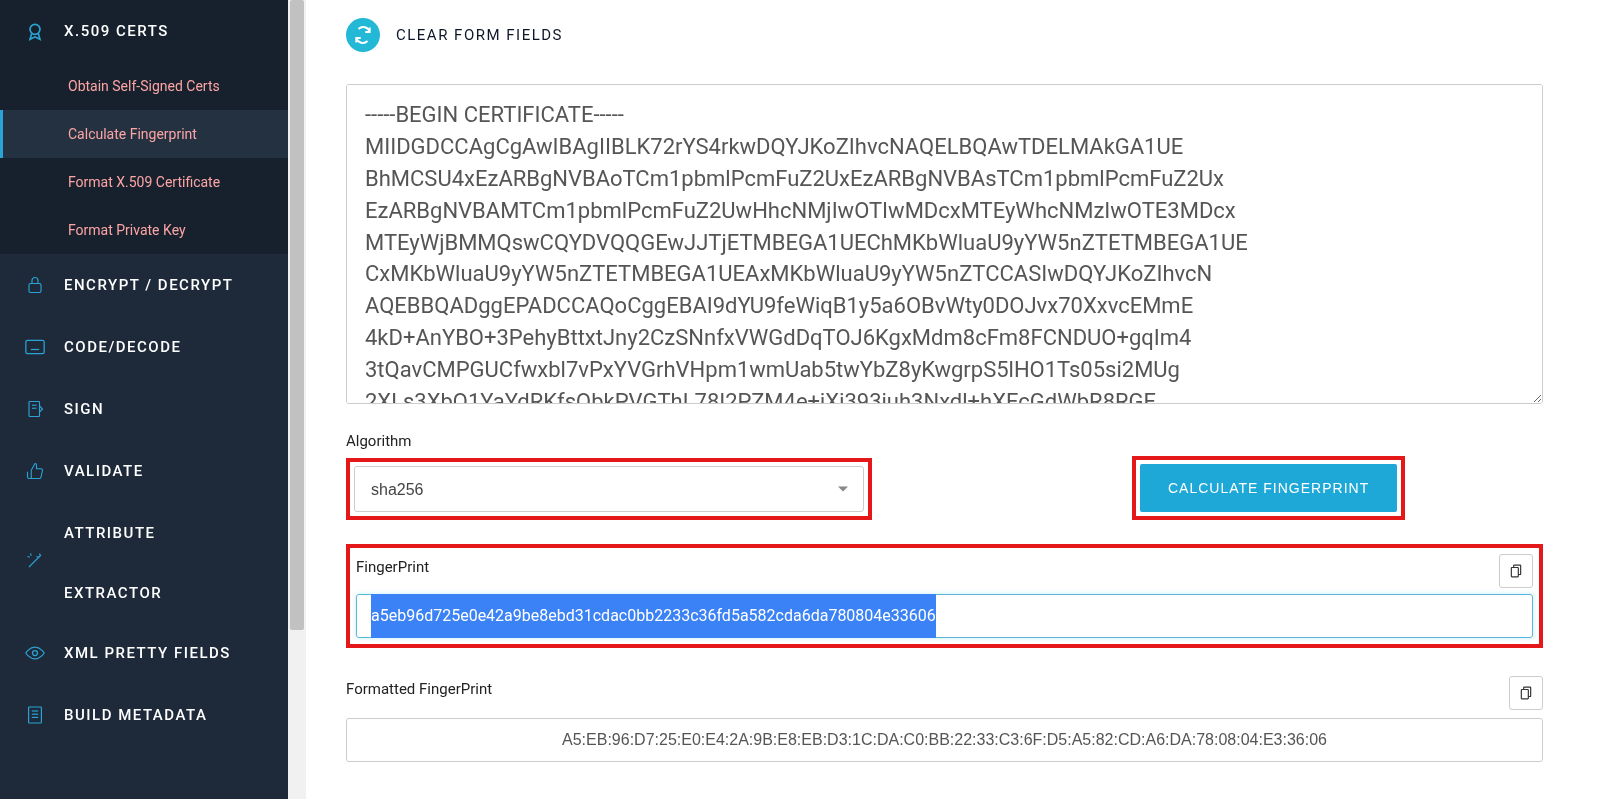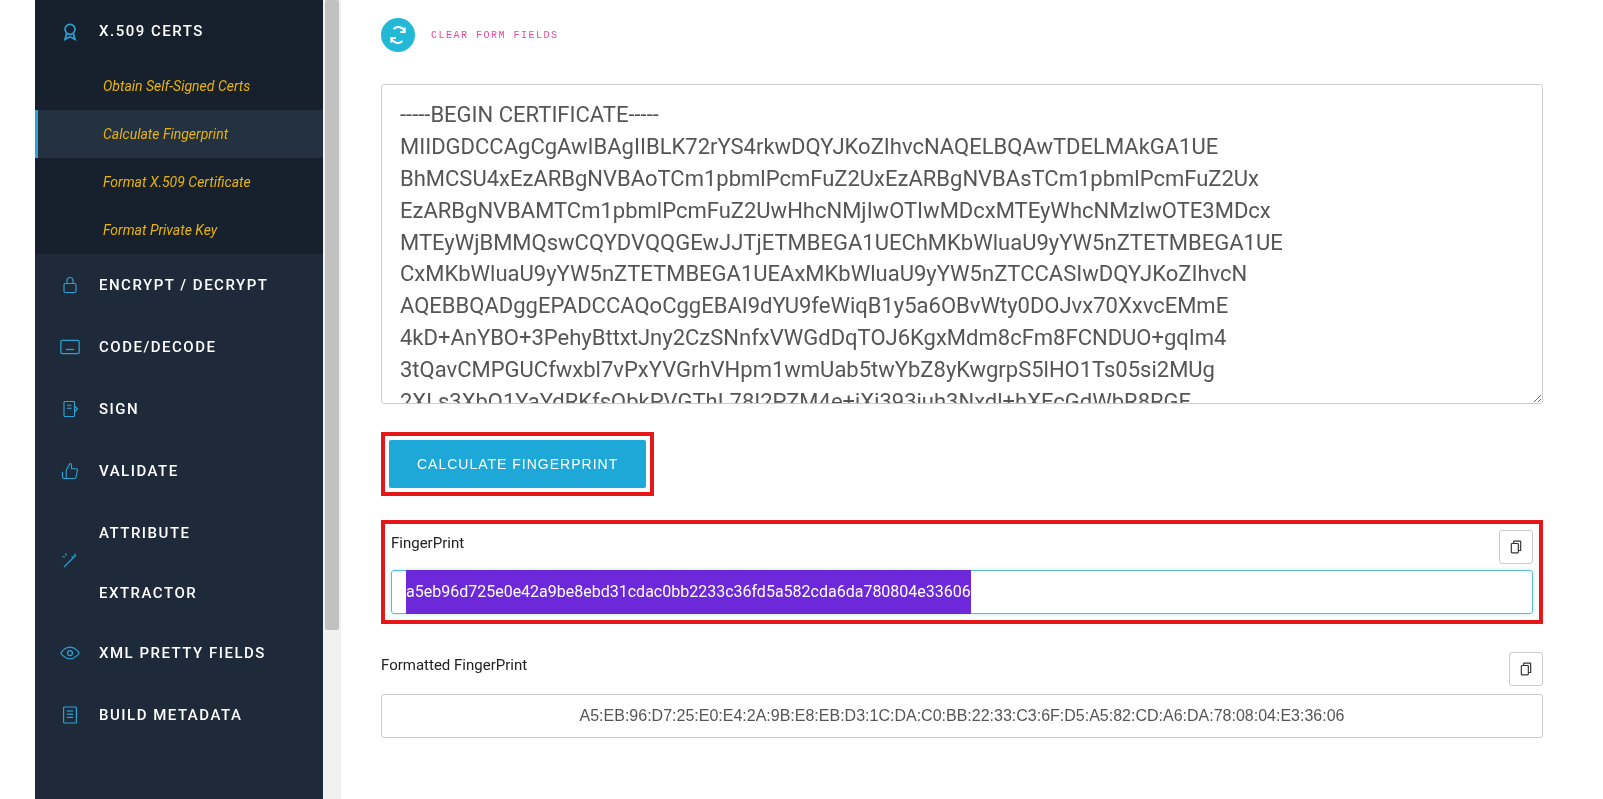--- a/index.html
+++ b/index.html
@@ -11,21 +11,20 @@
       overflow: hidden;
       background: #fff;
     }
     .sidebar {
       width: 288px;
       background: #1e2a3a;
       color: #fff;
       overflow-y: auto;
       flex-shrink: 0;
       position: relative;
-      margin-left: 35px;
     }
     .sidebar-section {
       display: flex;
       align-items: center;
       padding: 20px 24px;
       color: #fff;
       font-size: 15px;
       font-weight: 500;
       letter-spacing: 1.5px;
       cursor: pointer;
@@ -40,24 +39,23 @@
       display: flex;
       align-items: center;
       justify-content: center;
       color: #2ba3d4;
     }
     .sidebar-subitems {
       background: #17212d;
     }
     .sidebar-subitem {
       padding: 16px 24px 16px 68px;
-      color: #eab308;
+      color: #fca5a5;
       font-size: 14px;
       cursor: pointer;
-      font-style: italic;
     }
     .sidebar-subitem.active {
       background: #233140;
       position: relative;
     }
     .sidebar-subitem.active::before {
       content: '';
       position: absolute;
       left: 0;
       top: 0;
@@ -82,24 +80,23 @@
       height: 34px;
       border-radius: 50%;
       background: #22b8d6;
       display: flex;
       align-items: center;
       justify-content: center;
       margin-right: 16px;
       color: #fff;
     }
     .clear-text {
-      font-size: 10px;
+      font-size: 15px;
       letter-spacing: 1.5px;
-      color: #ec4899;
-      font-family: Liberation Mono, monospace;
+      color: #0f172a;
     }
     .field-group {
       margin-bottom: 24px;
     }
     .field-label {
       font-size: 15px;
       color: #222;
       margin-bottom: 8px;
       display: block;
     }
@@ -186,21 +183,21 @@
     }
     .fingerprint-box {
       border: 4px solid #e41818;
       padding: 6px;
     }
     .fingerprint-inner .field-header {
       margin-bottom: 6px;
     }
     .fp-highlight {
       display: inline-block;
-      background: #6d28d9;
+      background: #3b82f6;
       color: #fff;
       padding: 2px 0;
       line-height: 40px;
     }
     .input-fingerprint-display {
       width: 100%;
       height: 44px;
       border: 1px solid #5bb8d8;
       border-radius: 3px;
       padding: 0 14px;
@@ -344,20 +341,30 @@
 CxMKbWluaU9yYW5nZTETMBEGA1UEAxMKbWluaU9yYW5nZTCCASIwDQYJKoZIhvcN
 AQEBBQADggEPADCCAQoCggEBAI9dYU9feWiqB1y5a6OBvWty0DOJvx70XxvcEMmE
 4kD+AnYBO+3PehyBttxtJny2CzSNnfxVWGdDqTOJ6KgxMdm8cFm8FCNDUO+gqIm4
 3tQavCMPGUCfwxbl7vPxYVGrhVHpm1wmUab5twYbZ8yKwgrpS5lHO1Ts05si2MUg
 2XLs3XbQ1YaYdRKfsQbkPVGThL78I2PZM4e+jXj393iuh3Nxdl+hXEcGdWbR8RGE
 BhPYGnLgNgwu02fzs2C/ZHnrZ7jg+Ockucm/5KCNi5pSUnXIyJWanUrepx3WNf2d
 eW9hY6LX/X/U/HURZGlNbGoPpdWg5P6RdAqkRXn9dTHhpn0CAwEAATANBgkqhkiG</textarea>
   </div>
 
   <div class="algo-row">
+    <div class="algo-left">
+      <span class="field-label">Algorithm</span>
+      <div class="highlight-red">
+        <div class="select-wrapper">
+          <select class="select-algo">
+            <option>sha256</option>
+          </select>
+        </div>
+      </div>
+    </div>
     <div class="highlight-red">
       <button class="btn-calc">CALCULATE FINGERPRINT</button>
     </div>
   </div>
 
   <div class="fingerprint-box">
     <div class="fingerprint-inner">
       <div class="field-header">
         <span class="field-label">FingerPrint</span>
         <span class="copy-btn">

